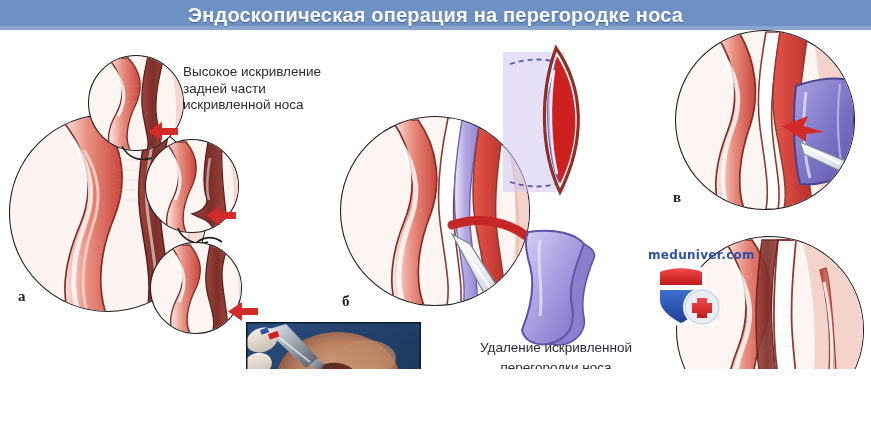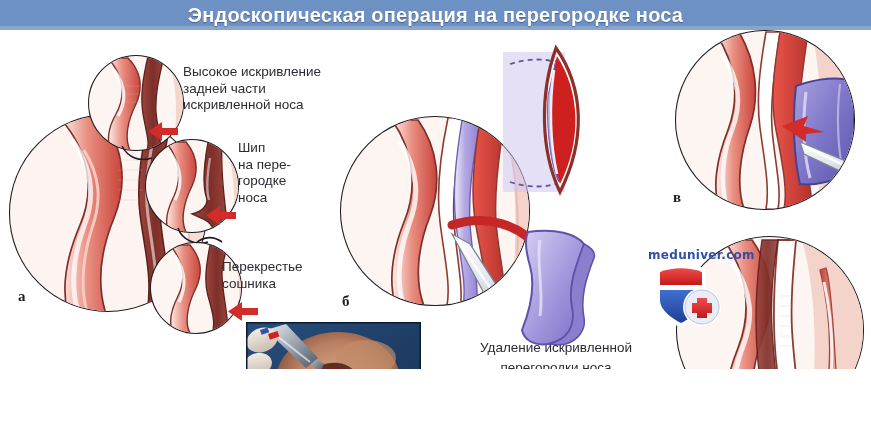--- a/index.html
+++ b/index.html
@@ -427,27 +427,21 @@
       <ellipse cx="152" cy="92" rx="12" ry="8" fill="#e6ded2" opacity=".9"></ellipse>
 
       <rect width="175" height="120" fill="none" stroke="#0d1c2e" stroke-width="3"></rect>
     </svg>
   </div>
 
   <div class="lbl" id="label-high">Высокое искривление
 задней части
 искривленной носа</div>
 
-  <div class="lbl" id="label-spur">Шип
-на пере-
-городке
-носа</div>
-
-  <div class="lbl" id="label-vomer">Перекрестье
-сошника</div>
+
 
   <div class="lbl" id="caption-removal">Удаление искривленной
 перегородки носа</div>
 
   <div class="panel-letter" id="letter-a">а</div>
   <div class="panel-letter" id="letter-b">б</div>
   <div class="panel-letter" id="letter-v">в</div>
   <div class="panel-letter" id="letter-g">г</div>
   <div class="panel-letter" id="letter-d">д</div>
 

